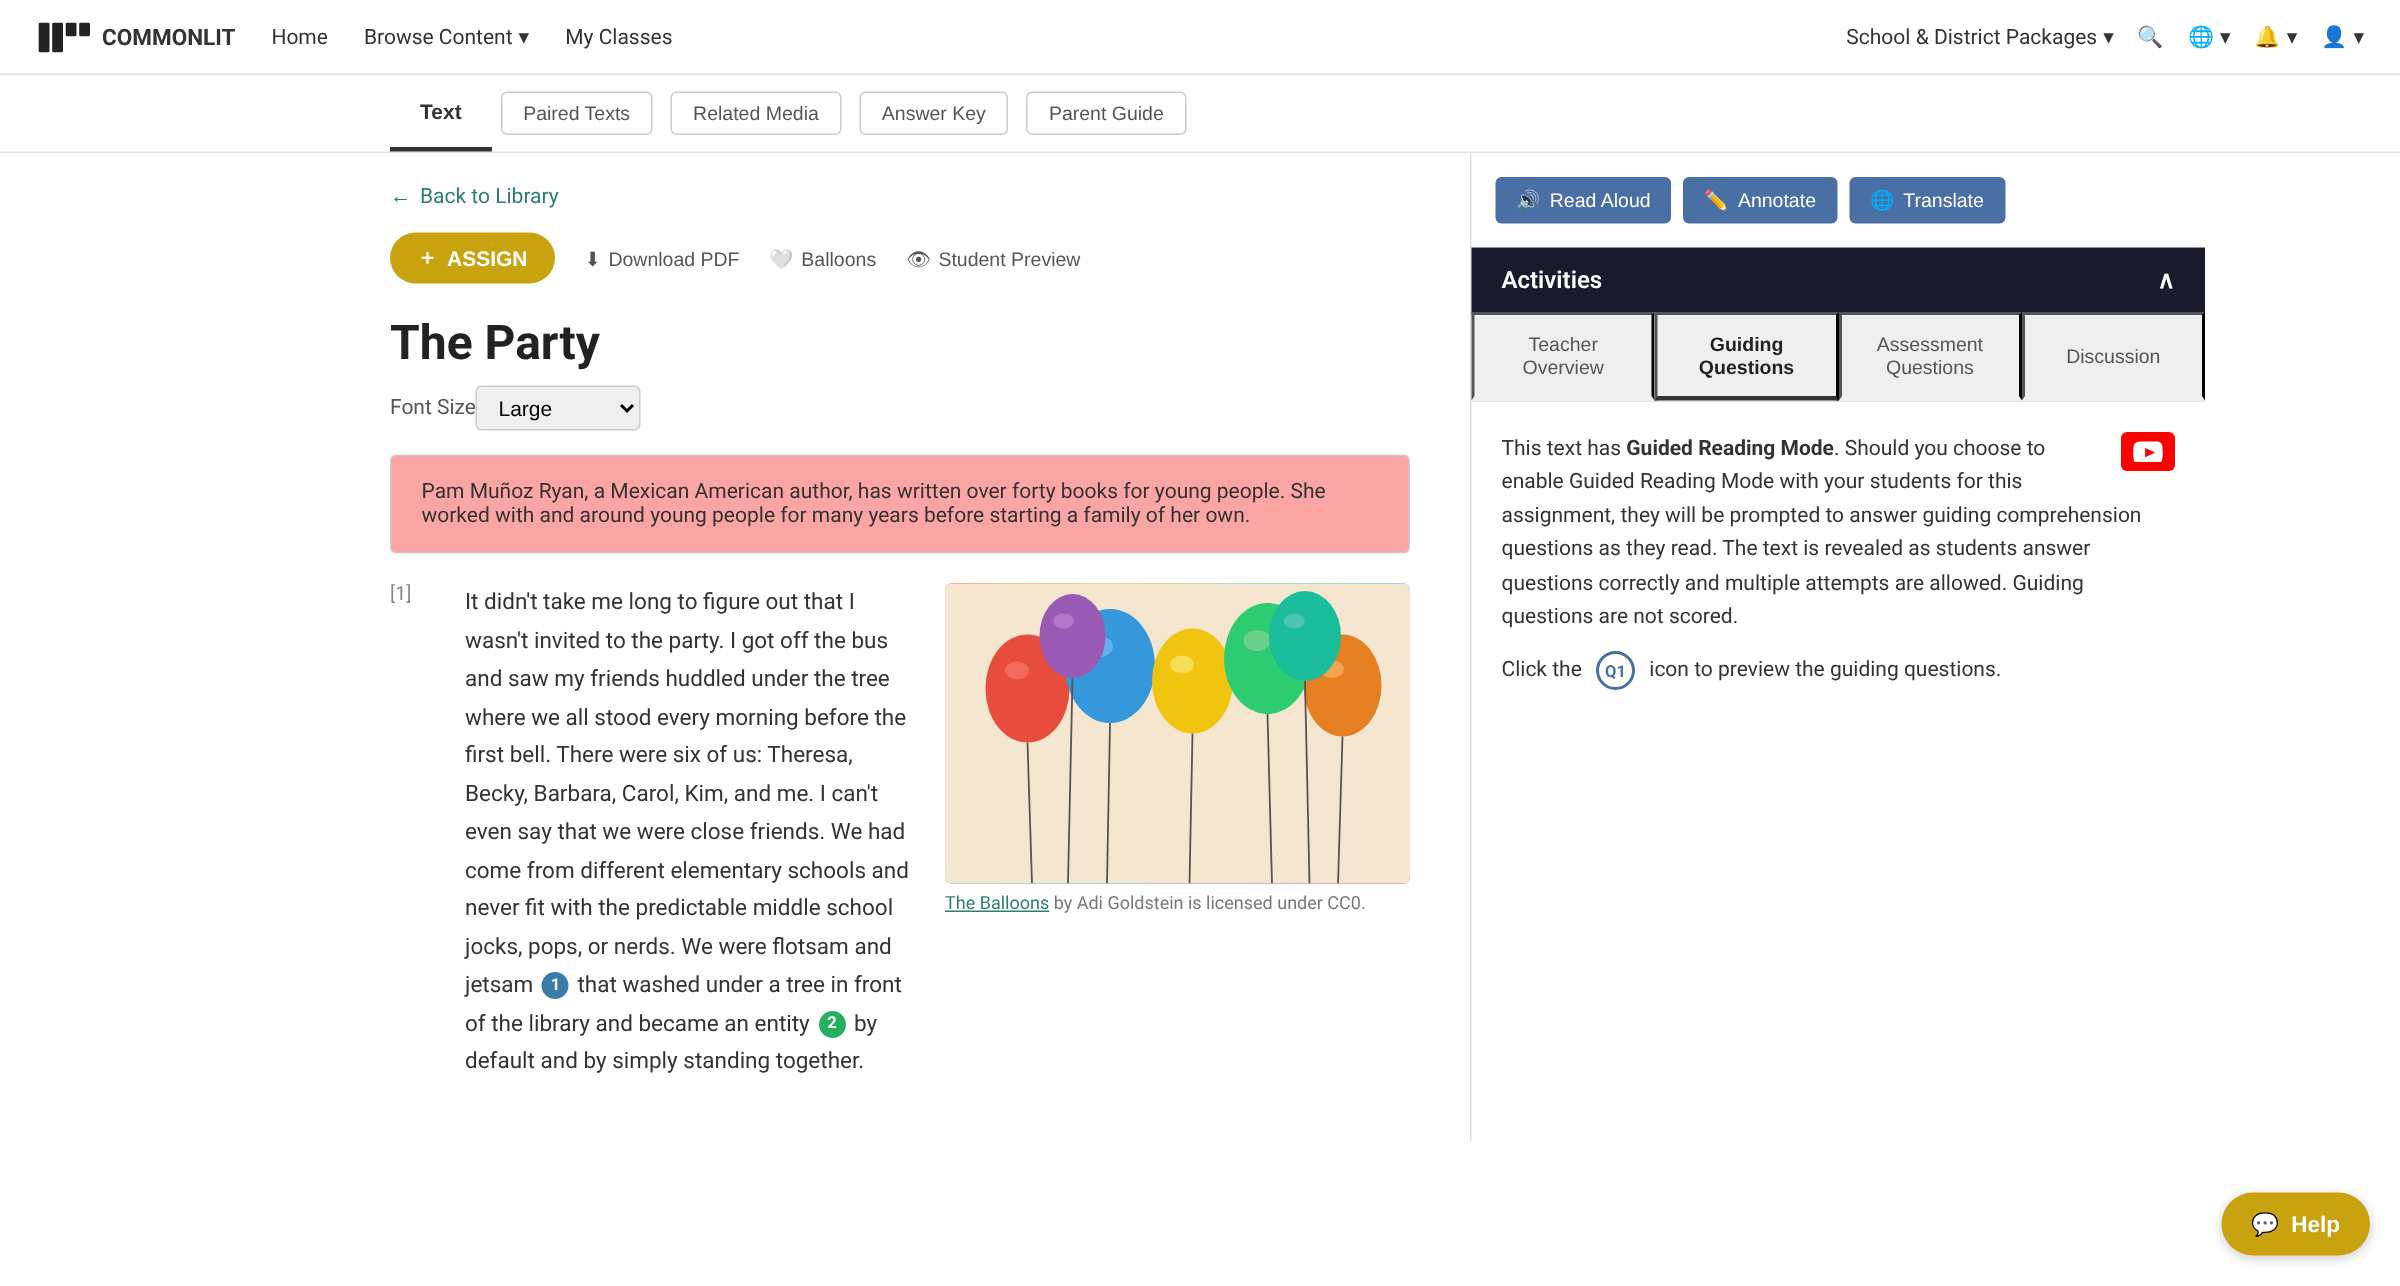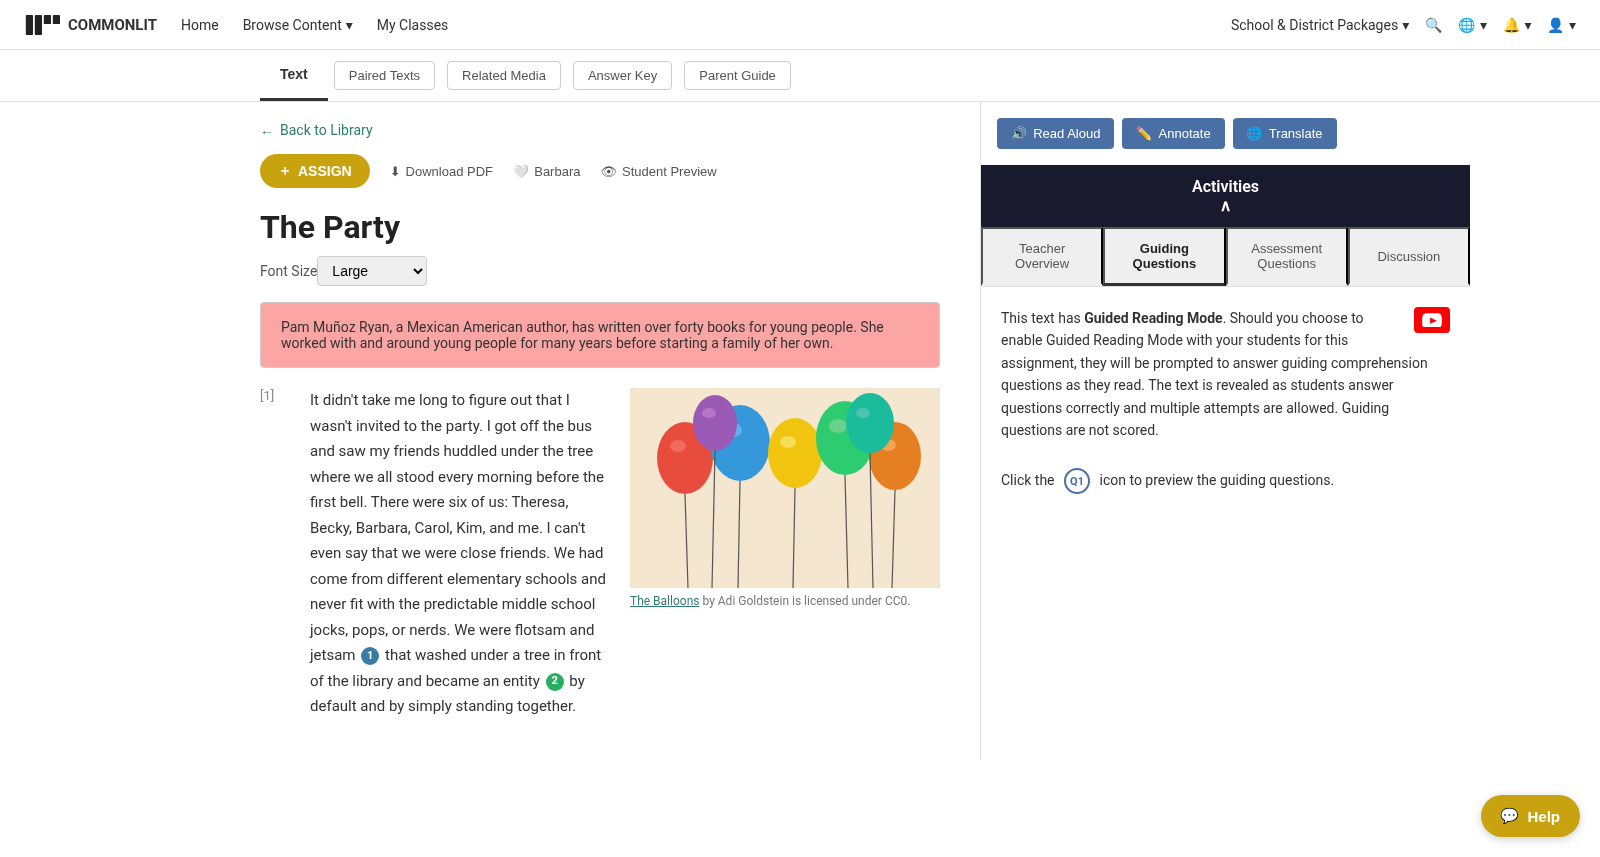--- a/index.html
+++ b/index.html
@@ -84,21 +84,21 @@
     
     .sidebar-toolbar { display: flex; gap: 8px; padding: 16px; }
     .btn-sidebar { color: #fff; border: none; border-radius: 4px; padding: 8px 14px; font-size: 13px; cursor: pointer; display: flex; align-items: center; gap: 6px; }
     .btn-read-aloud { background: #4a6fa5; }
     .btn-annotate { background: #4a6fa5; }
     .btn-translate { background: #4a6fa5; }
 
     
     .activities-header {
       background: #1a1a2e; color: #fff; display: flex; align-items: center;
-      justify-content: space-between; padding: 12px 20px; font-size: 16px; font-weight: 600; flex-direction: column;
+      justify-content: space-between; padding: 12px 20px; font-size: 16px; font-weight: 600;
     }
     .activities-tabs { display: flex; border-bottom: 1px solid #e0e0e0; }
     .act-tab { flex: 1; padding: 12px 8px; text-align: center; font-size: 13px; color: #555; cursor: pointer; border-bottom: 3px solid transparent; }
     .act-tab.active { border-bottom: 3px solid #333; font-weight: 700; color: #222; }
     .activities-body { padding: 20px; font-size: 14px; line-height: 1.6; color: #333; }
     .activities-body strong { font-weight: 700; }
     .yt-badge { display: inline-flex; align-items: center; justify-content: center; background: #ff0000; border-radius: 4px; width: 36px; height: 26px; float: right; margin-left: 10px; }
     .yt-badge svg { width: 20px; height: 14px; fill: #fff; }
     .q-icon { display: inline-flex; align-items: center; justify-content: center; border: 2px solid #4a6fa5; border-radius: 50%; width: 26px; height: 26px; font-size: 11px; color: #4a6fa5; font-weight: 700; vertical-align: middle; }
 
@@ -177,21 +177,21 @@
       <button class="btn-assign">
         <span>＋</span>
         <span>ASSIGN</span>
       </button>
       <button class="btn-text-action">
         <span>⬇</span>
         <span>Download PDF</span>
       </button>
       <button class="btn-text-action">
         <span>🤍</span>
-        <span>Barbara</span>
+        <span>Balloons</span>
       </button>
       <button class="btn-text-action">
         <span>👁</span>
         <span>Student Preview</span>
       </button>
     </div>
 
     <h1 class="text-title">The Party</h1>
 
     <div class="meta-font-row">
@@ -297,21 +297,21 @@
 
     <div class="activities-body">
       <p>
         <span class="yt-badge">
           <svg viewBox="0 0 24 16">
               <path d="M23.5 4s-.3-2-1.2-2.8c-1.1-1.2-2.4-1.2-3-1.3C16.7 0 12 0 12 0S7.3 0 4.7.1c-.6 0-1.9.1-3 1.3C.7 2.3.5 4 .5 4S.2 6 .2 8v1.9c0 2 .3 4 .3 4s.2 2 1.2 2.8c1.1 1.2 2.6 1.1 3.3 1.2C7 18 12 18 12 18s4.7 0 7.3-.1c.6-.1 1.9-.1 3-1.3.9-.8 1.2-2.8 1.2-2.8s.3-2 .3-4V8c0-2-.3-4-.3-4zM9.7 12.5V5.1l8.1 3.7-8.1 3.7z"></path>
             </svg>
         </span>
         <span>This text has </span><strong>Guided Reading Mode</strong><span>. Should you choose to enable Guided Reading Mode with your students for this assignment, they will be prompted to answer guiding comprehension questions as they read. The text is revealed as students answer questions correctly and multiple attempts are allowed. Guiding questions are not scored.</span>
       </p>
-      <p style="margin-top:27px;">
+      <p style="margin-top:12px;">
         <span>Click the</span>
         <span class="q-icon" style="margin: 0 6px;">
             <span>Q1</span>
           </span>
         <span>icon to preview the guiding questions.</span>
       </p>
     </div>
   </aside>
 </div>
 

